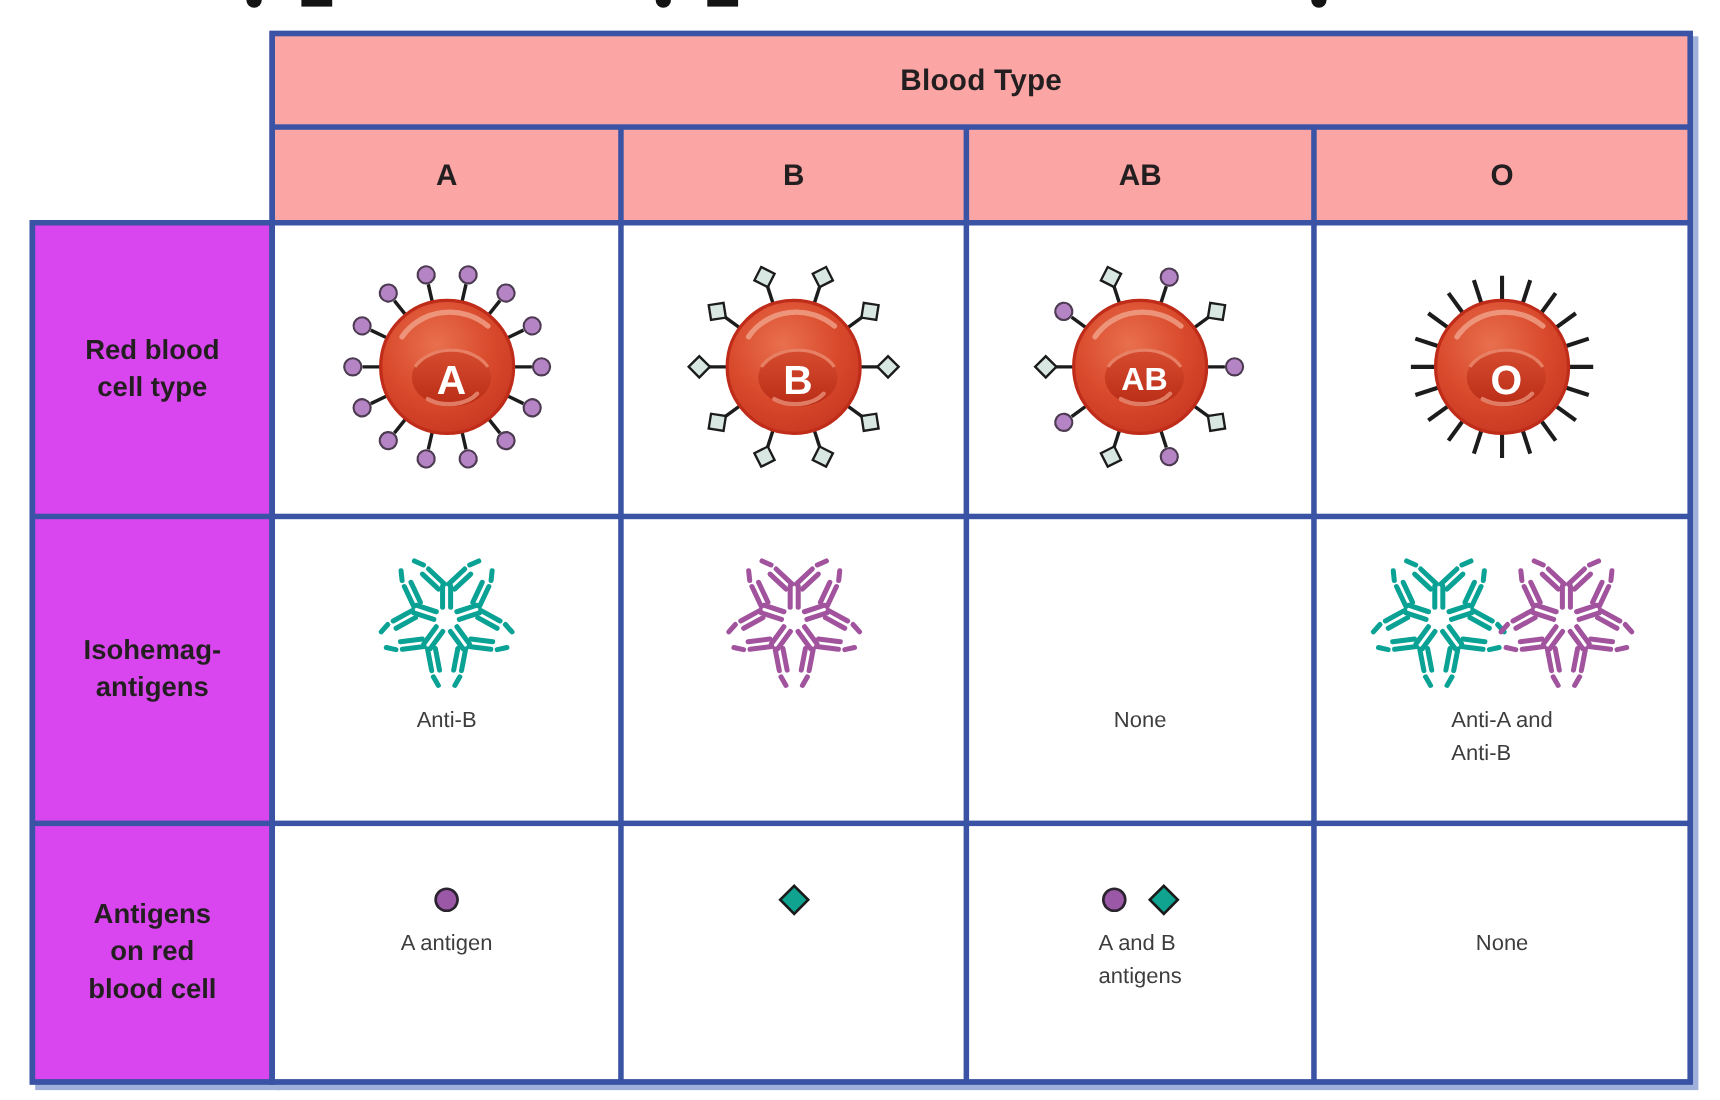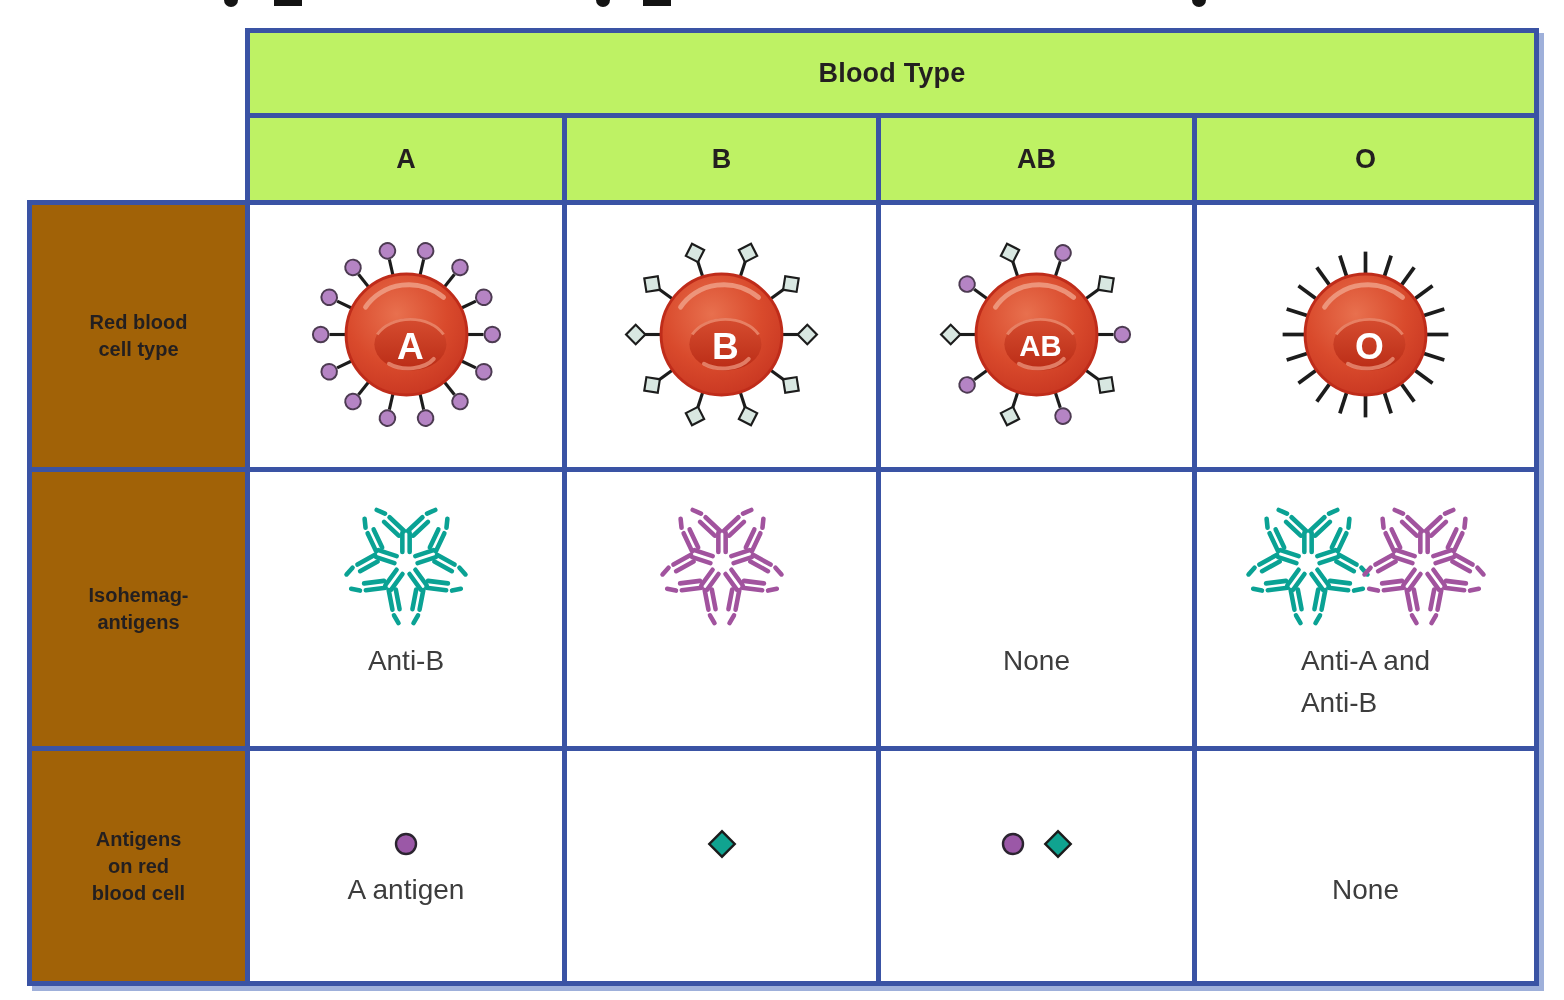--- a/index.html
+++ b/index.html
@@ -23,37 +23,37 @@
   }
   .label-grid{
     position:absolute;left:27px;top:200px;
     display:grid;
     grid-template-columns:213px;
     grid-template-rows:262px 274px 230px;
     gap:5px;background:#3a53a4;border:5px solid #3a53a4;
     box-shadow:5px 5px 0 #9fb0da;
   }
   .cell{background:#ffffff;display:flex;flex-direction:column;align-items:center;}
-  .hdr{background:#bef264;justify-content:center;}
+  .hdr{background:#fca5a5;justify-content:center;}
   .span-all{grid-column:1 / -1;}
   .title-text{font-size:27px;font-weight:700;color:#231f20;letter-spacing:.2px;}
   .col-letter{font-size:27px;font-weight:700;color:#231f20;}
   .row-label{
-    background:#a16207;justify-content:center;
-    font-size:20px;font-weight:700;color:#231f20;
+    background:#d946ef;justify-content:center;
+    font-size:25px;font-weight:700;color:#231f20;
     text-align:center;white-space:pre-line;line-height:1.35;
   }
   .rbc-cell{justify-content:center;}
   .iso-cell{padding-top:26px;}
   .iso-icons{height:134px;display:flex;align-items:center;justify-content:center;}
   .iso-icons > div{margin:0 -6px;}
-  .ag-cell{padding-top:76px;}
+  .ag-cell{padding-top:50px;}
   .ag-icons{height:34px;display:flex;align-items:center;justify-content:center;gap:16px;}
   .caption{
-    margin-top:8px;font-size:28px;color:#3d3d3d;line-height:1.5;
+    margin-top:8px;font-size:20px;color:#3d3d3d;line-height:1.5;
     white-space:pre-line;text-align:left;display:inline-block;
   }
   .caption-wrap{width:100%;text-align:center;}
 </style>
 </head>
 <body>
 
 <div class="art-dot" style="left:224px"></div>
 <div class="art-bar" style="left:274px"></div>
 <div class="art-dot" style="left:596px"></div>
@@ -615,18 +615,20 @@
   </div>
   <div class="cell ag-cell">
     <div class="ag-icons">
         <svg width="26" height="26" viewBox="0 0 26 26">
       <circle cx="13" cy="13" r="10" fill="#9b58a7" stroke="#2b2430" stroke-width="2.4"></circle>
         </svg>
         <svg width="32" height="32" viewBox="0 0 32 32">
     <rect x="7" y="7" width="18" height="18" fill="#10a390" stroke="#1b1b1b" stroke-width="2.4" transform="rotate(45 16 16)"></rect>
         </svg>
       </div>
+    <div class="caption-wrap"><span class="caption">A and B
+antigens</span></div>
   </div>
   <div class="cell ag-cell">
     <div class="ag-icons"></div>
     <div class="caption-wrap"><span class="caption">None</span></div>
   </div>
 </div>
 
 </body></html>

